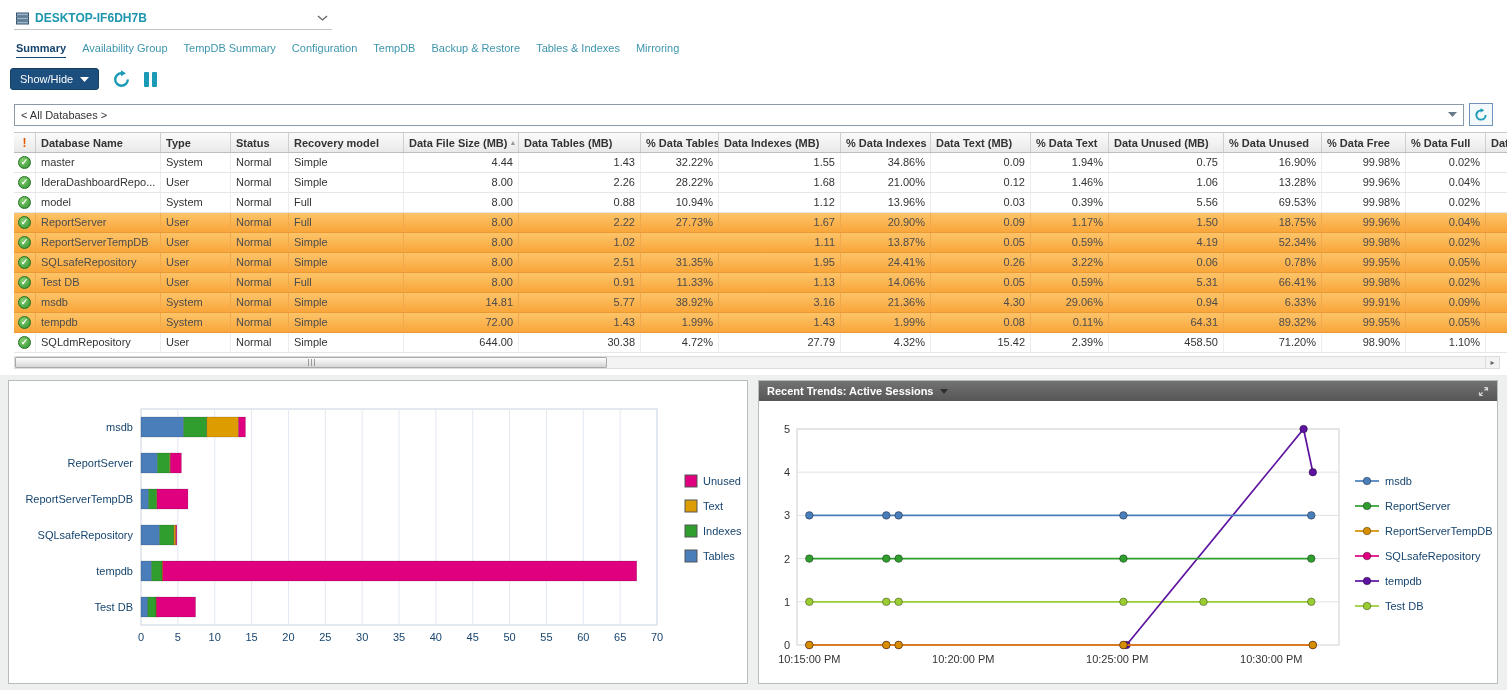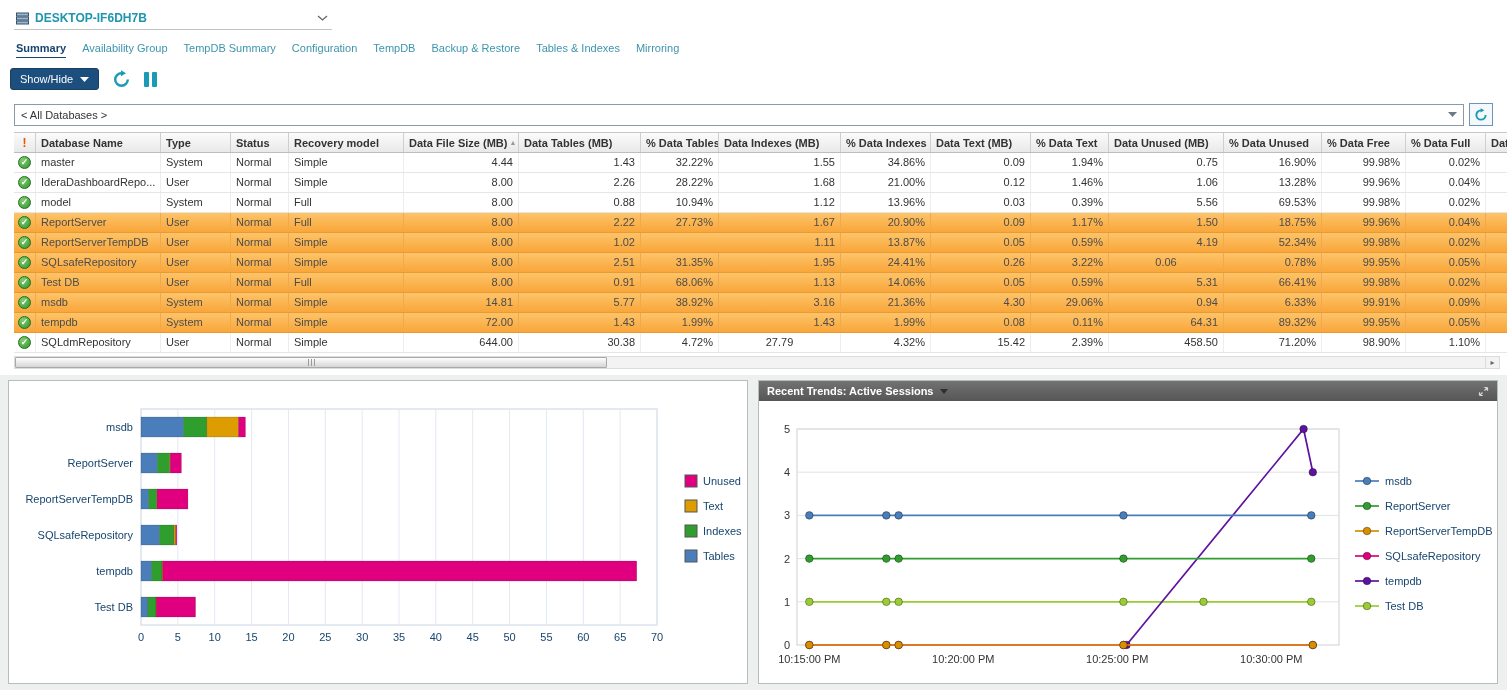--- a/index.html
+++ b/index.html
@@ -258,37 +258,37 @@
         <div class="cell" style="width: 70px;">User</div>
         <div class="cell" style="width: 58px;">Normal</div>
         <div class="cell" style="width: 115px;">Simple</div>
         <div class="cell num" style="width: 115px;">8.00</div>
         <div class="cell num" style="width: 122px;">2.51</div>
         <div class="cell num" style="width: 78px;">31.35%</div>
         <div class="cell num" style="width: 122px;">1.95</div>
         <div class="cell num" style="width: 90px;">24.41%</div>
         <div class="cell num" style="width: 100px;">0.26</div>
         <div class="cell num" style="width: 78px;">3.22%</div>
-        <div class="cell num" style="width: 115px; text-align: center;">0.06</div>
+        <div class="cell num" style="width: 115px;">0.06</div>
         <div class="cell num" style="width: 98px;">0.78%</div>
         <div class="cell num" style="width: 84px;">99.95%</div>
         <div class="cell num" style="width: 80px;">0.05%</div>
         <div class="cell" style="width: 60px;"></div>
       </div>
       <div class="row hl">
         <div class="cell icon-cell" style="width: 22px;">
           <span class="okc">✓</span>
         </div>
         <div class="cell" style="width: 125px;">Test DB</div>
         <div class="cell" style="width: 70px;">User</div>
         <div class="cell" style="width: 58px;">Normal</div>
         <div class="cell" style="width: 115px;">Full</div>
         <div class="cell num" style="width: 115px;">8.00</div>
         <div class="cell num" style="width: 122px;">0.91</div>
-        <div class="cell num" style="width: 78px;">68.06%</div>
+        <div class="cell num" style="width: 78px;">11.33%</div>
         <div class="cell num" style="width: 122px;">1.13</div>
         <div class="cell num" style="width: 90px;">14.06%</div>
         <div class="cell num" style="width: 100px;">0.05</div>
         <div class="cell num" style="width: 78px;">0.59%</div>
         <div class="cell num" style="width: 115px;">5.31</div>
         <div class="cell num" style="width: 98px;">66.41%</div>
         <div class="cell num" style="width: 84px;">99.98%</div>
         <div class="cell num" style="width: 80px;">0.02%</div>
         <div class="cell" style="width: 60px;"></div>
       </div>
@@ -338,21 +338,21 @@
         <div class="cell icon-cell" style="width: 22px;">
           <span class="okc">✓</span>
         </div>
         <div class="cell" style="width: 125px;">SQLdmRepository</div>
         <div class="cell" style="width: 70px;">User</div>
         <div class="cell" style="width: 58px;">Normal</div>
         <div class="cell" style="width: 115px;">Simple</div>
         <div class="cell num" style="width: 115px;">644.00</div>
         <div class="cell num" style="width: 122px;">30.38</div>
         <div class="cell num" style="width: 78px;">4.72%</div>
-        <div class="cell num" style="width: 122px; text-align: center;">27.79</div>
+        <div class="cell num" style="width: 122px;">27.79</div>
         <div class="cell num" style="width: 90px;">4.32%</div>
         <div class="cell num" style="width: 100px;">15.42</div>
         <div class="cell num" style="width: 78px;">2.39%</div>
         <div class="cell num" style="width: 115px;">458.50</div>
         <div class="cell num" style="width: 98px;">71.20%</div>
         <div class="cell num" style="width: 84px;">98.90%</div>
         <div class="cell num" style="width: 80px;">1.10%</div>
         <div class="cell" style="width: 60px;"></div>
       </div>
     </div>

